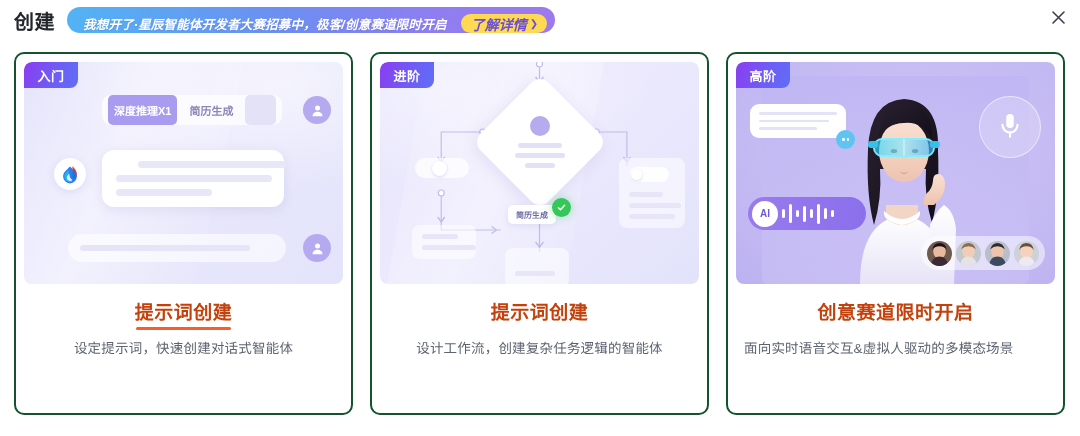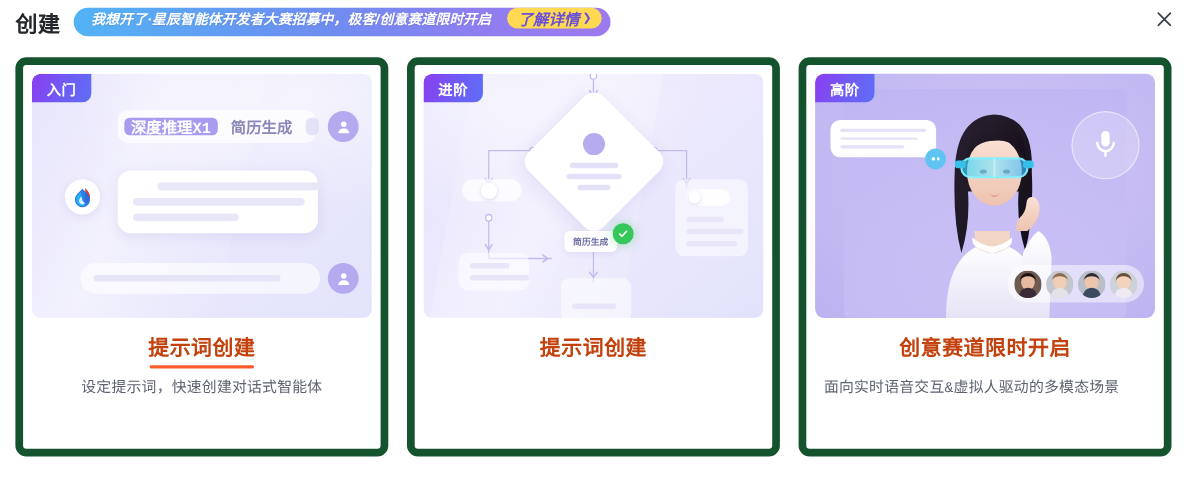--- a/index.html
+++ b/index.html
@@ -40,21 +40,21 @@
     flex: 0 0 auto;
   }
 
   .promo-banner {
     position: relative;
     margin-left: 12px;
     height: 26px;
     border-radius: 13px;
     background: linear-gradient(90deg, #52b3f5 0%, #6d8ef0 45%, #8e7ef0 75%, #9d79ee 100%);
     display: flex;
-    align-items: flex-start;
+    align-items: flex-end;
     padding: 0 8px 0 16px;
     flex: 0 0 auto;
   }
 
   .promo-text {
     font-size: 12.5px;
     font-weight: bold;
     font-style: italic;
     color: #ffffff;
     white-space: nowrap;
@@ -108,29 +108,28 @@
     left: 14px;
     top: 52px;
     width: 1052px;
     display: flex;
     gap: 17px;
   }
 
   .card {
     width: 339px;
     height: 363px;
-    border: 7px solid #14532d;
+    border: 2px solid #14532d;
     border-radius: 10px;
     background: #ffffff;
     overflow: hidden;
     display: flex;
     flex-direction: column;
     cursor: pointer;
     position: relative;
-    font-family: Liberation Mono, monospace;
   }
 
   .card-art {
     position: relative;
     margin: 8px 8px 0 8px;
     height: 222px;
     border-radius: 8px;
     overflow: hidden;
   }
 
@@ -205,26 +204,26 @@
     left: 78px; top: 33px;
     width: 180px; height: 30px;
     border-radius: 9px;
     background: rgba(255,255,255,.72);
     display: flex;
     align-items: center;
     padding: 0 6px;
     gap: 6px;
   }
   .chip {
-    height: 16px;
+    height: 30px;
     padding: 0 6px;
     border-radius: 5px;
     display: flex;
     align-items: center;
-    font-size: 14px;
+    font-size: 11px;
     font-weight: bold;
     white-space: nowrap;
   }
   .chip.active { background: #a99cf0; color: #ffffff; }
   .chip.plain  { background: transparent; color: #8b87b8; }
   .chip.ghost  { width: 54px; background: rgba(223,221,246,.85); }
 
   .avatar-circle {
     position: absolute;
     border-radius: 50%;
@@ -620,20 +619,21 @@
         <div class="flow-label">简历生成</div>
         <div class="check-badge">
           <svg width="11" height="11" viewBox="0 0 16 16">
             <path d="M3.5 8.4 L6.5 11.2 L12.5 4.8" stroke="#ffffff" stroke-width="2.1" fill="none" stroke-linecap="round" stroke-linejoin="round"></path>
           </svg>
         </div>
       </div>
 
       <div class="card-body">
         <div class="card-title">提示词创建</div>
+        <div class="card-desc">设计工作流，创建复杂任务逻辑的智能体</div>
       </div>
     </div>
 
     <div class="card">
       <div class="card-art art3">
         <div class="inner-frame"></div>
         <div class="level-badge">高阶</div>
 
         <svg class="person" viewBox="0 0 128 205">
           <defs>
@@ -694,20 +694,31 @@
         </div>
 
         <div class="mic-circle">
           <svg width="26" height="28" viewBox="0 0 24 26" fill="#ffffff">
             <rect x="8.5" y="1" width="7" height="13" rx="3.5"></rect>
             <path d="M5 11 a7 7 0 0 0 14 0" fill="none" stroke="#ffffff" stroke-width="2" stroke-linecap="round"></path>
             <rect x="11" y="18" width="2" height="5" rx="1"></rect>
           </svg>
         </div>
 
+        <div class="ai-wave">
+          <span class="ai-badge">AI</span>
+          <span class="bar" style="height:9px;"></span>
+          <span class="bar" style="height:19px;"></span>
+          <span class="bar" style="height:7px;"></span>
+          <span class="bar" style="height:16px;"></span>
+          <span class="bar" style="height:9px;"></span>
+          <span class="bar" style="height:20px;"></span>
+          <span class="bar" style="height:11px;"></span>
+          <span class="bar" style="height:7px;"></span>
+        </div>
 
         <div class="avatar-strip">
           <span class="face">
             <svg viewBox="0 0 24 24" width="25" height="25">
                 <rect width="24" height="24" fill="#6e5a4e"></rect>
                 <ellipse cx="12" cy="10" rx="6" ry="7" fill="#e8bba0"></ellipse>
                 <path d="M4 24c0-6 4-9 8-9s8 3 8 9z" fill="#3a2a35"></path>
                 <path d="M5 9q1-7 7-7t7 7q-2-4-7-4t-7 4z" fill="#1c1218"></path>
               </svg>
           </span>

